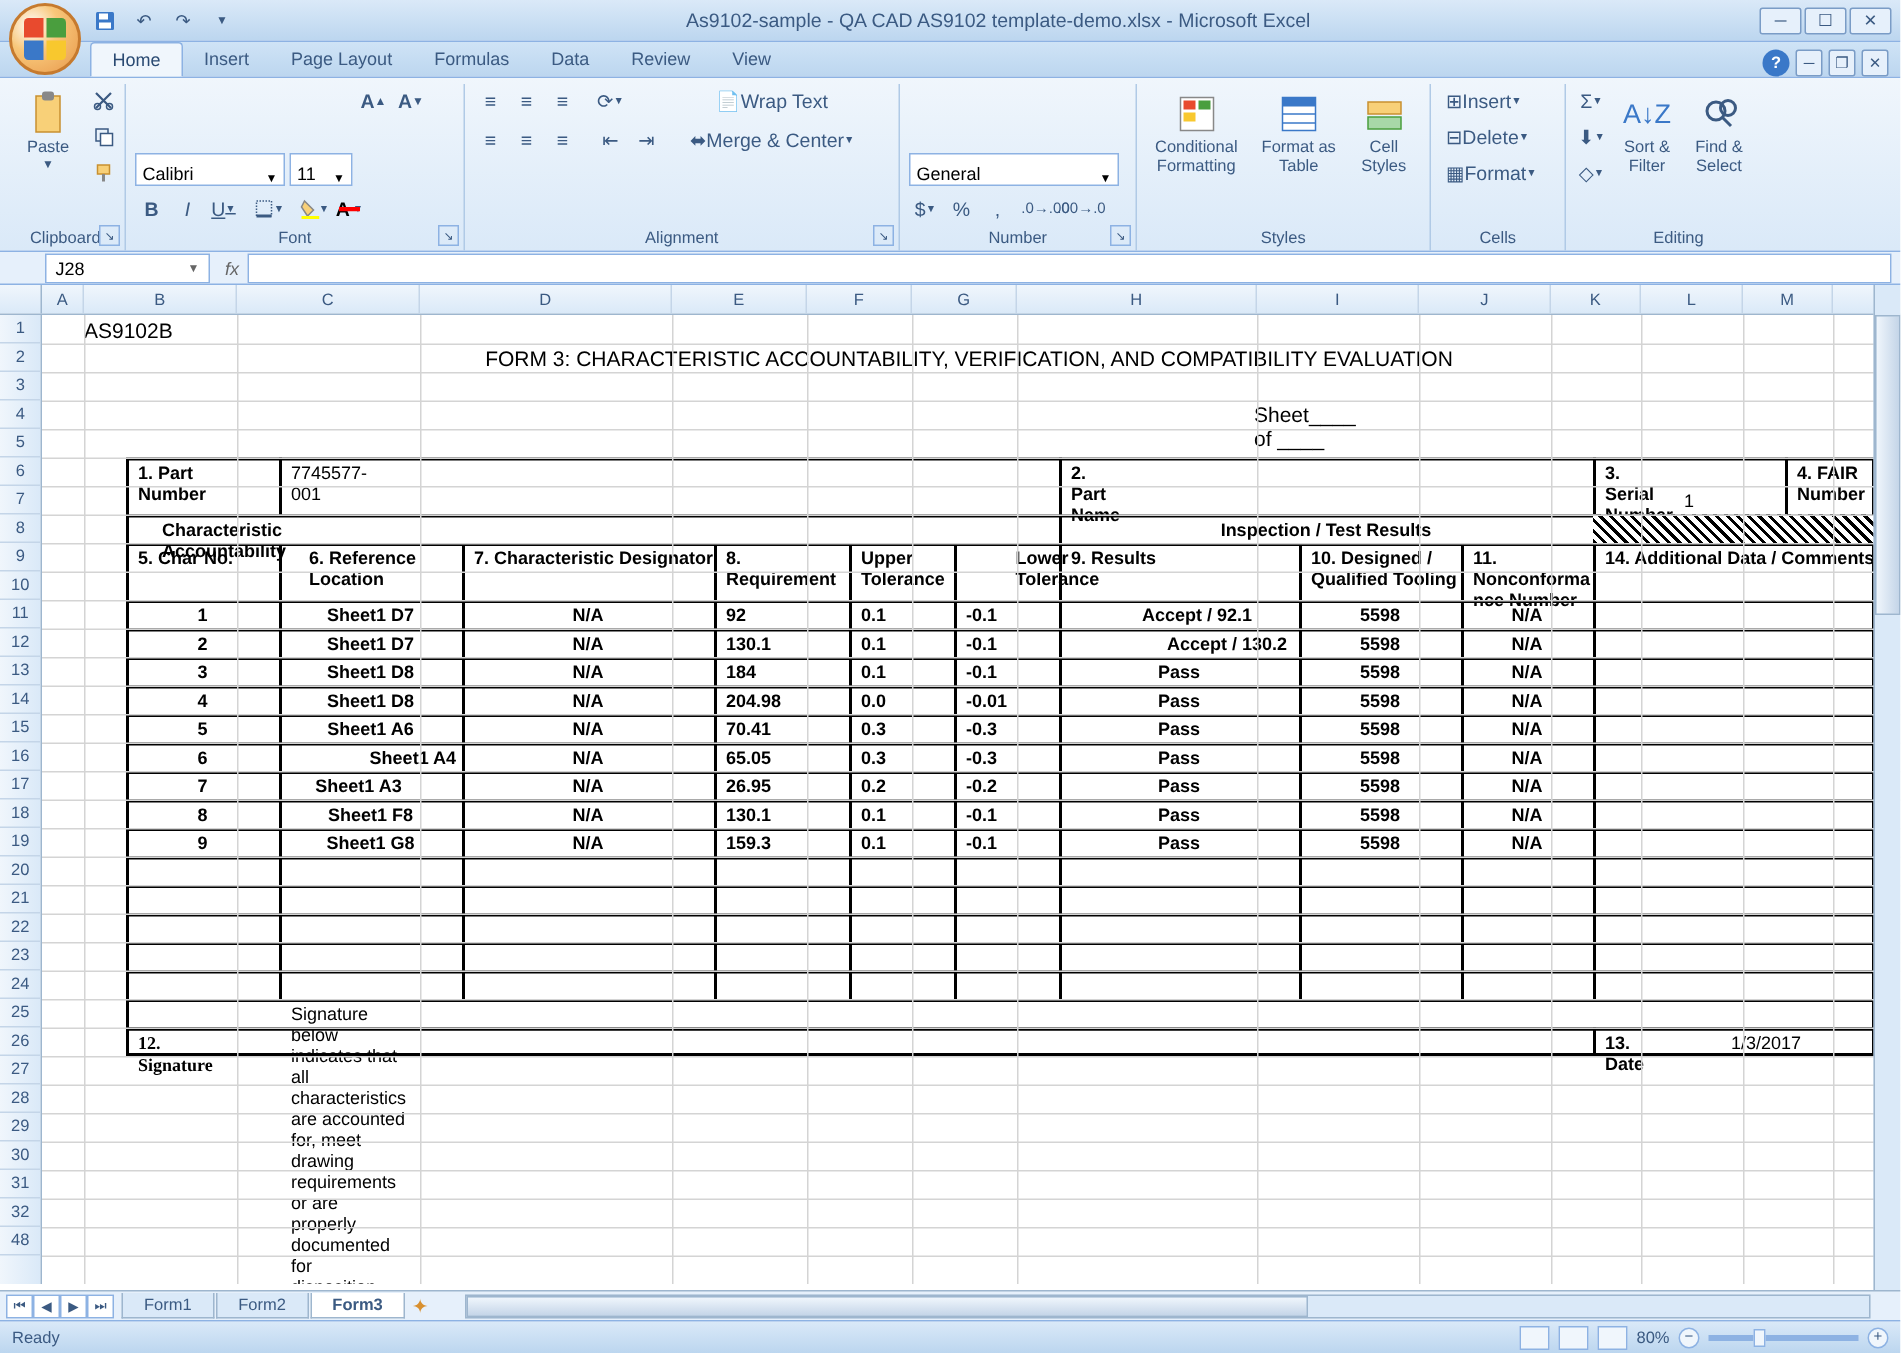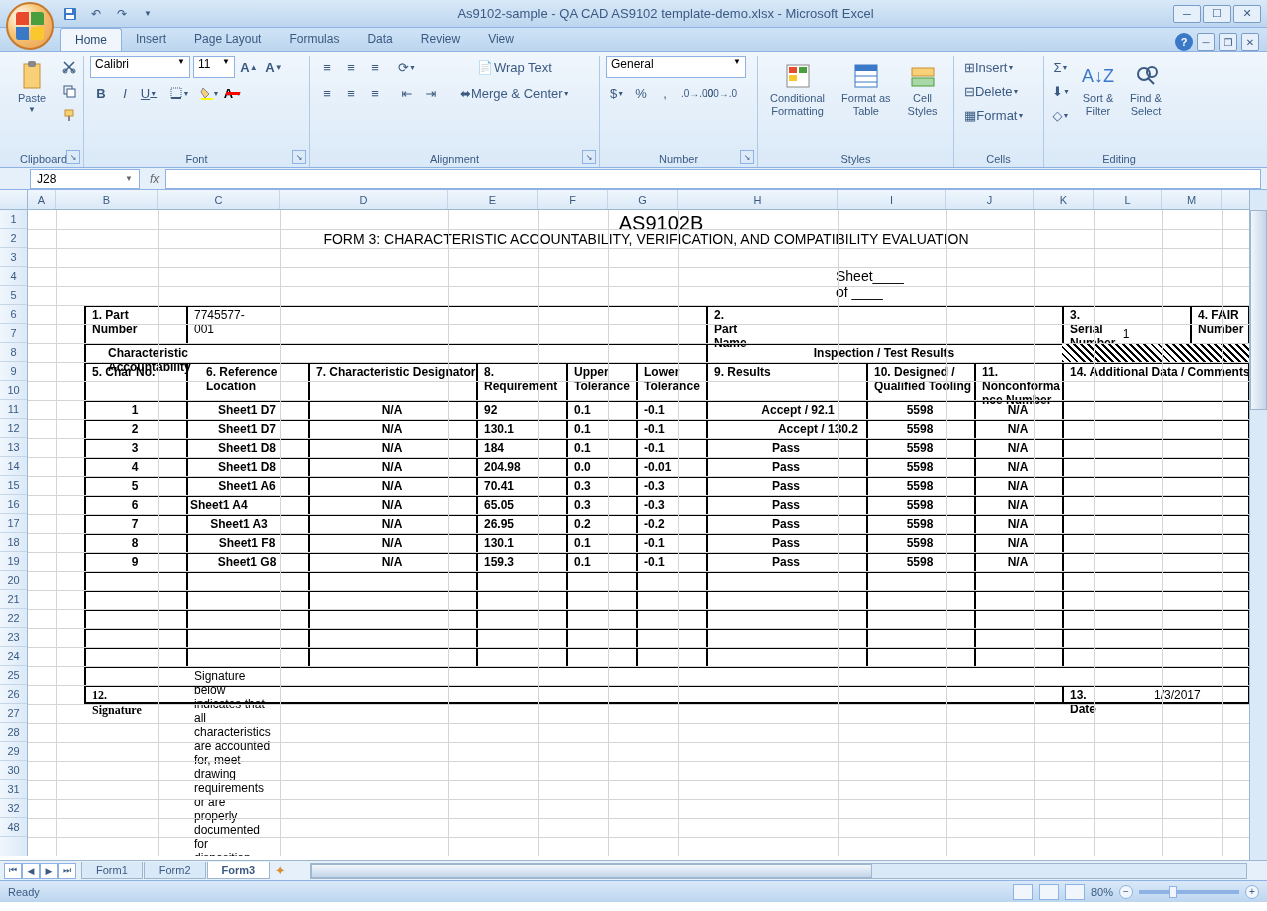--- a/index.html
+++ b/index.html
@@ -32,21 +32,21 @@
 
 .ribbon { height: 116px; background: linear-gradient(#f0f6fc, #dae9f8); border-bottom: 1px solid #8db2e3; display: flex; padding: 4px 4px 0 4px; position: relative; }
 .ribbon-group { border-right: 1px solid #b0cae6; padding: 0 6px; display: flex; flex-direction: column; position: relative; }
 .ribbon-group-label { text-align: center; font-size: 11px; color: #3b5a82; padding: 2px 0; margin-top: auto; }
 .ribbon-group-body { display: flex; gap: 4px; flex: 1; align-items: flex-start; }
 .big-btn { display: flex; flex-direction: column; align-items: center; justify-content: center; padding: 4px 6px; cursor: pointer; border-radius: 3px; }
 .big-icon { width: 32px; height: 32px; display: flex; align-items: center; justify-content: center; font-size: 24px; }
 .big-btn-label { font-size: 11px; color: #3b5a82; text-align: center; line-height: 1.2; }
 .small-col { display: flex; flex-direction: column; gap: 2px; }
 .small-btn { width: 22px; height: 22px; display: flex; align-items: center; justify-content: center; cursor: pointer; font-size: 13px; color: #3b5a82; border-radius: 2px; }
-.combo { height: 22px; border: 1px solid #8db2e3; background: #fff; font-size: 12px; padding: 0 4px; display: flex; align-items: flex-start; }
+.combo { height: 22px; border: 1px solid #8db2e3; background: #fff; font-size: 12px; padding: 0 4px; display: flex; align-items: flex-end; margin-top: 46px; }
 .launcher { position: absolute; bottom: 3px; right: 3px; width: 14px; height: 14px; border: 1px solid #8db2e3; font-size: 8px; display: flex; align-items: center; justify-content: center; cursor: pointer; color: #3b5a82; }
 
 
 .formula-bar { height: 22px; background: #e6f0fb; border-bottom: 1px solid #8db2e3; display: flex; align-items: center; }
 .name-box { width: 110px; height: 20px; border: 1px solid #8db2e3; background: #fff; margin-left: 30px; font-size: 12px; padding: 0 6px; display: flex; align-items: center; justify-content: space-between; }
 .fx-area { display: flex; align-items: center; gap: 6px; margin-left: 10px; flex: 1; }
 .fx-btn { font-style: italic; font-size: 12px; color: #666; cursor: pointer; }
 .formula-input { flex: 1; height: 20px; border: 1px solid #8db2e3; background: #fff; margin-right: 6px; }
 
 
@@ -56,21 +56,21 @@
 .colh { border-right: 1px solid #c4d5e8; text-align: center; font-size: 11px; color: #3b5a82; line-height: 20px; cursor: pointer; }
 .rows-container { display: flex; height: 646px; overflow: hidden; }
 .row-headers { width: 28px; background: linear-gradient(90deg,#f0f6fc,#dae9f8); border-right: 1px solid #9eb6ce; }
 .rowh { height: 19px; border-bottom: 1px solid #c4d5e8; text-align: center; font-size: 11px; color: #3b5a82; line-height: 19px; cursor: pointer; }
 .cells { flex: 1; position: relative; }
 .gridline-v { position: absolute; top: 0; bottom: 0; width: 1px; background: #d4d4d4; }
 .gridline-h { position: absolute; left: 0; right: 0; height: 1px; background: #d4d4d4; }
 
 
 .form-overlay { position: absolute; left: 28px; top: 0; font-size: 13px; }
-.form-title1 { position: absolute; left: 15px; top: 2px; width: 1180px; text-align: center; font-size: 20px; }
+.form-title1 { position: absolute; left: 0; top: 2px; width: 1180px; font-size: 14px; }
 .form-title2 { position: absolute; left: 0; top: 21px; width: 1180px; text-align: center; font-size: 14px; }
 .form-sheet { position: absolute; left: 780px; top: 58px; font-size: 14px; }
 .form-box { position: absolute; border: 2px solid #000; }
 .form-cell { position: absolute; font-size: 12px; padding: 1px 4px; }
 .form-cell.bold { font-weight: bold; }
 .hatched { background: repeating-linear-gradient(45deg, #000, #000 2px, #fff 2px, #fff 5px); }
 
 
 .sheet-tabs-row { height: 20px; background: #e6f0fb; border-top: 1px solid #9eb6ce; display: flex; align-items: center; }
 .sheet-nav { display: flex; margin-left: 4px; }
@@ -452,21 +452,21 @@
           <div style="position: absolute; left: 28px; top: 133px; height: 2px; width: 1166px; background: rgb(0, 0, 0);"></div>
           <div class="form-cell bold" style="left: 48px; top: 135px;">Characteristic Accountability</div>
           <div class="form-cell bold" style="left: 650px; top: 135px; width: 356px; text-align: center;">Inspection / Test Results</div>
           <div class="hatched" style="position: absolute; left: 1006px; top: 133px; width: 188px; height: 19px;"></div>
           <div style="position: absolute; left: 28px; top: 152px; height: 2px; width: 1166px; background: rgb(0, 0, 0);"></div>
           <div class="form-cell bold" style="left: 32px; top: 154px; width: 102px;">5. Char No.</div>
           <div class="form-cell bold" style="left: 146px; top: 154px; width: 122px;">6. Reference Location</div>
           <div class="form-cell bold" style="left: 256px; top: 154px; width: 168px;">7. Characteristic Designator</div>
           <div class="form-cell bold" style="left: 424px; top: 154px; width: 90px;">8. Requirement</div>
           <div class="form-cell bold" style="left: 514px; top: 154px; width: 70px;">Upper Tolerance</div>
-          <div class="form-cell bold" style="left: 584px; top: 154px; width: 70px;">Lower Tolerance</div>
+          <div class="form-cell bold" style="left: 617px; top: 154px; width: 70px;">Lower Tolerance</div>
           <div class="form-cell bold" style="left: 654px; top: 154px; width: 160px;">9. Results</div>
           <div class="form-cell bold" style="left: 814px; top: 154px; width: 108px;">10. Designed / Qualified Tooling</div>
           <div class="form-cell bold" style="left: 922px; top: 154px; width: 88px;">11. Nonconforma nce Number</div>
           <div class="form-cell bold" style="left: 1010px; top: 154px; width: 188px;">14. Additional Data / Comments</div>
           <div style="position: absolute; left: 130px; top: 152px; width: 2px; height: 38px; background: rgb(0, 0, 0);"></div>
           <div style="position: absolute; left: 252px; top: 152px; width: 2px; height: 38px; background: rgb(0, 0, 0);"></div>
           <div style="position: absolute; left: 420px; top: 152px; width: 2px; height: 38px; background: rgb(0, 0, 0);"></div>
           <div style="position: absolute; left: 510px; top: 152px; width: 2px; height: 38px; background: rgb(0, 0, 0);"></div>
           <div style="position: absolute; left: 580px; top: 152px; width: 2px; height: 38px; background: rgb(0, 0, 0);"></div>
           <div style="position: absolute; left: 650px; top: 152px; width: 2px; height: 38px; background: rgb(0, 0, 0);"></div>
@@ -518,21 +518,21 @@
           <div class="form-cell bold" style="left: 130px; top: 268px; width: 122px; text-align: center;">Sheet1  A6</div>
           <div class="form-cell bold" style="left: 252px; top: 268px; width: 168px; text-align: center;">N/A</div>
           <div class="form-cell bold" style="left: 424px; top: 268px;">70.41</div>
           <div class="form-cell bold" style="left: 514px; top: 268px;">0.3</div>
           <div class="form-cell bold" style="left: 584px; top: 268px;">-0.3</div>
           <div class="form-cell bold" style="left: 650px; top: 268px; width: 160px; text-align: center;">Pass</div>
           <div class="form-cell bold" style="left: 810px; top: 268px; width: 108px; text-align: center;">5598</div>
           <div class="form-cell bold" style="left: 918px; top: 268px; width: 88px; text-align: center;">N/A</div>
           <div style="position: absolute; left: 28px; top: 285px; height: 2px; width: 1166px; background: rgb(0, 0, 0);"></div>
           <div class="form-cell bold" style="left: 28px; top: 287px; width: 102px; text-align: center;">6</div>
-          <div class="form-cell bold" style="left: 130px; top: 287px; width: 122px; text-align: left;">Sheet1  A4</div>
+          <div class="form-cell bold" style="left: 130px; top: 287px; width: 122px; text-align: right;">Sheet1  A4</div>
           <div class="form-cell bold" style="left: 252px; top: 287px; width: 168px; text-align: center;">N/A</div>
           <div class="form-cell bold" style="left: 424px; top: 287px;">65.05</div>
           <div class="form-cell bold" style="left: 514px; top: 287px;">0.3</div>
           <div class="form-cell bold" style="left: 584px; top: 287px;">-0.3</div>
           <div class="form-cell bold" style="left: 650px; top: 287px; width: 160px; text-align: center;">Pass</div>
           <div class="form-cell bold" style="left: 810px; top: 287px; width: 108px; text-align: center;">5598</div>
           <div class="form-cell bold" style="left: 918px; top: 287px; width: 88px; text-align: center;">N/A</div>
           <div style="position: absolute; left: 28px; top: 304px; height: 2px; width: 1166px; background: rgb(0, 0, 0);"></div>
           <div class="form-cell bold" style="left: 28px; top: 306px; width: 102px; text-align: center;">7</div>
           <div class="form-cell bold" style="left: 130px; top: 306px; width: 106px; text-align: center;">Sheet1  A3</div>

